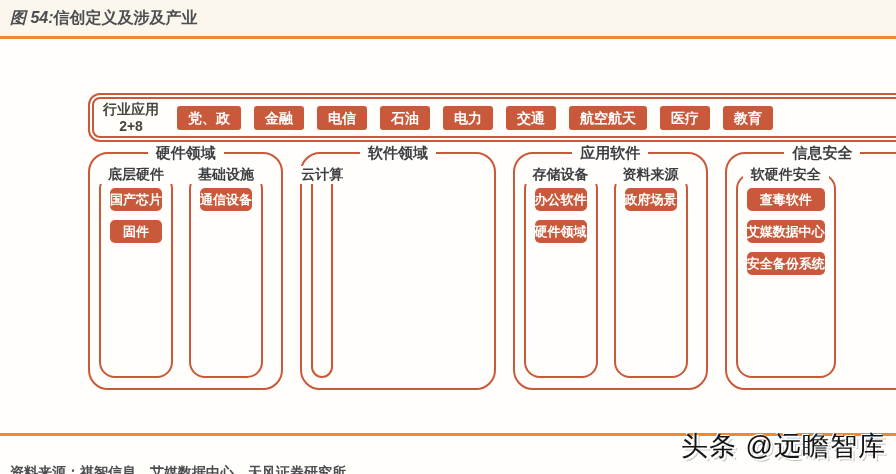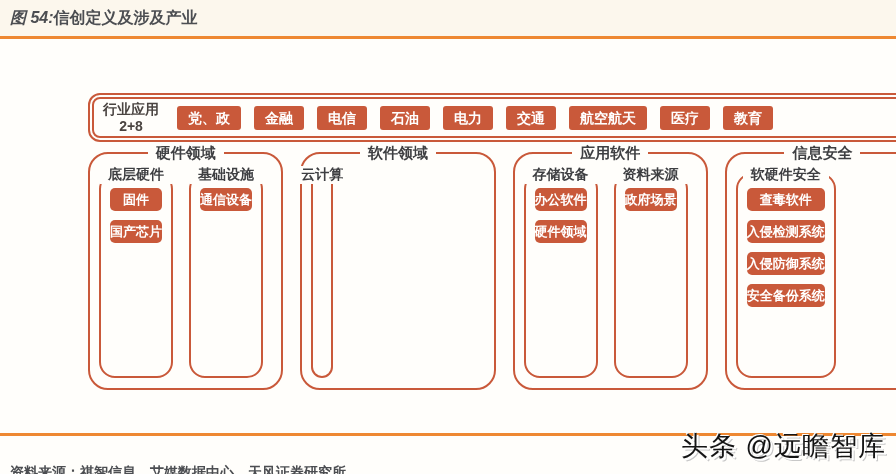--- a/index.html
+++ b/index.html
@@ -110,22 +110,22 @@
             <div class="ind-btn">教育</div>
           </div>
       </div>
     </div>
 
     <div class="columns">
         <section class="col-box">
           <span class="legend col-legend">硬件领域</span>
           <div class="group-box">
             <span class="legend group-legend">底层硬件</span>
+            <div class="item-chip">国产芯片</div>
             <div class="item-chip">固件</div>
-            <div class="item-chip">国产芯片</div>
           </div>
           <div class="group-box">
             <span class="legend group-legend">基础设施</span>
             <div class="item-chip">通信设备</div>
           </div>
         </section>
         <section class="col-box">
           <span class="legend col-legend">软件领域</span>
           <div class="group-box">
             <span class="legend group-legend">云计算</span>
@@ -141,22 +141,21 @@
           <div class="group-box">
             <span class="legend group-legend">资料来源</span>
             <div class="item-chip">政府场景</div>
           </div>
         </section>
         <section class="col-box">
           <span class="legend col-legend">信息安全</span>
           <div class="group-box">
             <span class="legend group-legend">软硬件安全</span>
             <div class="item-chip">查毒软件</div>
-            <div class="item-chip">入侵检测系统</div>
-            <div class="item-chip">入侵防御系统</div>
+            <div class="item-chip">艾媒数据中心</div>
             <div class="item-chip">安全备份系统</div>
           </div>
         </section>
       </div>
 
   </div>
 
   <div class="footer-rule"></div>
   <div class="source-line">资料来源：祺智信息，艾媒数据中心，天风证券研究所</div>
   <div class="watermark">头条 @远瞻智库</div>

